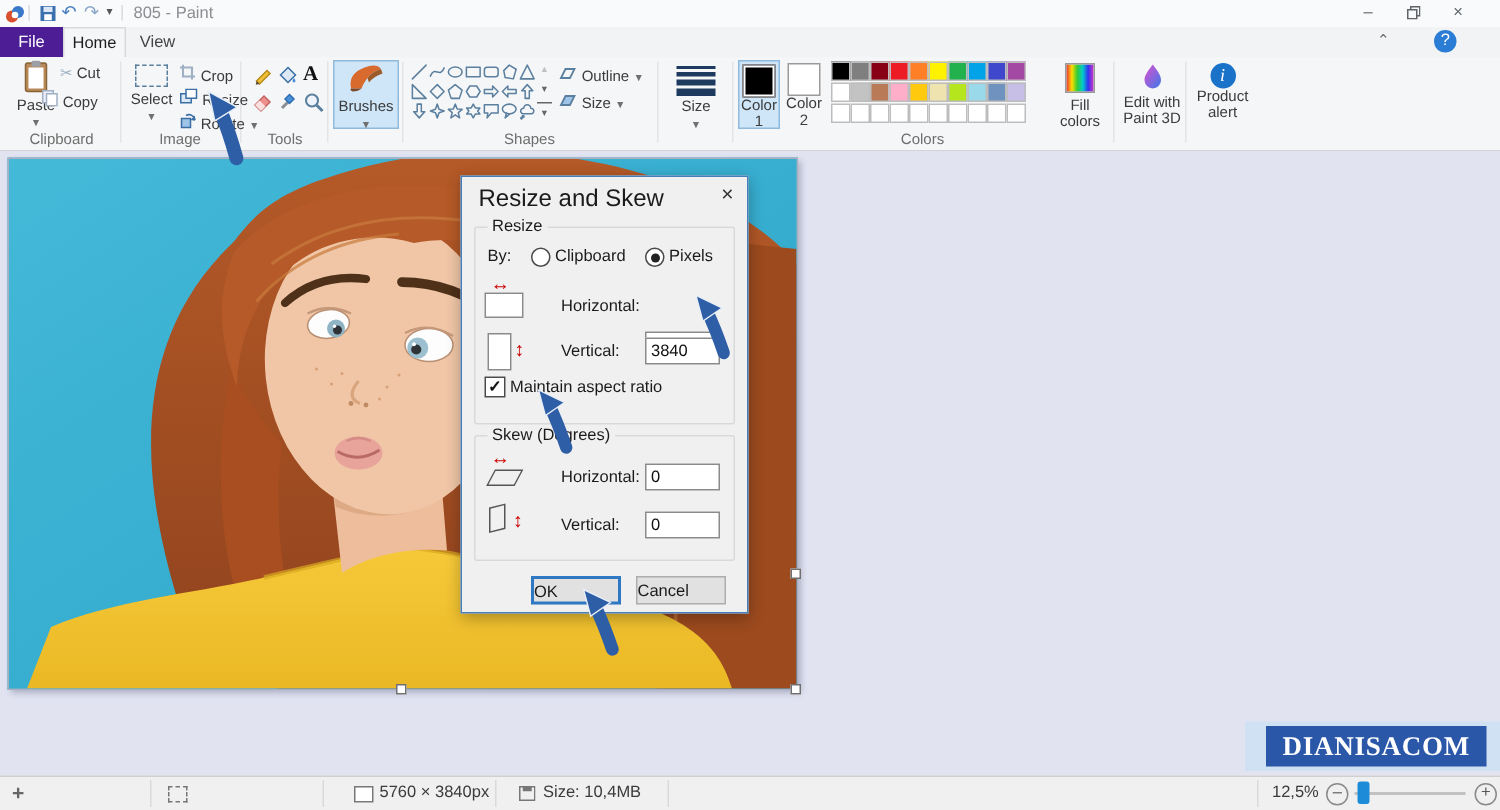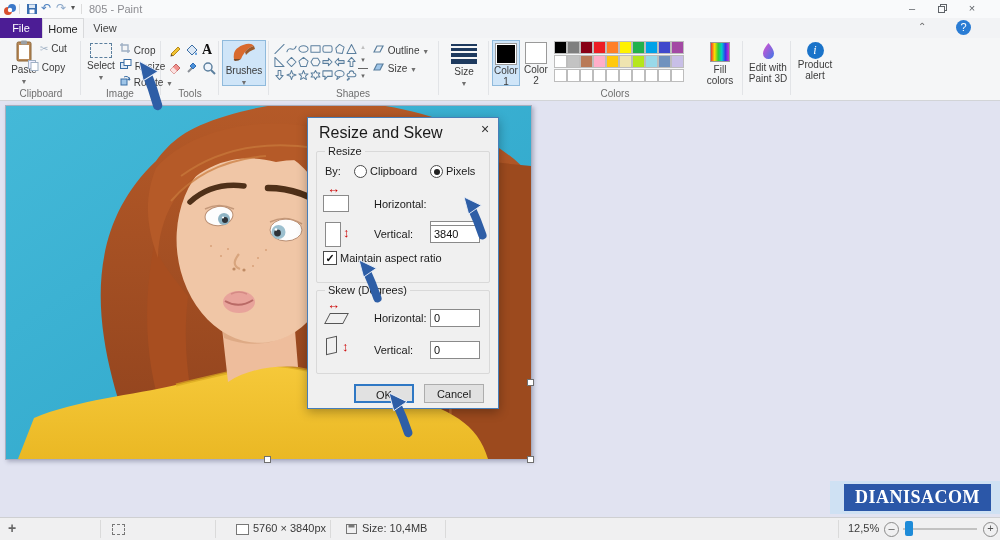--- a/index.html
+++ b/index.html
@@ -45,21 +45,21 @@
   .grouplabel{position:absolute;top:-7px;left:8px;background:#f0f0f0;padding:0 3px;font-size:11px}
   .dlg-input{position:absolute;width:42px;height:14px;border:1px solid #8a8a8a;font-family:"Liberation Sans",sans-serif;
              font-size:11px;padding:1px 3px;background:#fff;color:#111}
   .radio{position:absolute;width:11px;height:11px;border:1px solid #4a4a4a;border-radius:50%;background:#fff}
   .radio.on::after{content:"";position:absolute;left:2.5px;top:2.5px;width:6px;height:6px;border-radius:50%;background:#222}
   .checkbox{position:absolute;width:12px;height:12px;border:1px solid #4a4a4a;background:#fff;
             font-size:11px;line-height:12px;text-align:center;color:#111;font-weight:bold}
   .redarrow{color:#cc0000;font-weight:bold;font-size:13px;line-height:10px}
   .pgram{border:1.4px solid #555;width:17px;height:9px;transform:skewX(-28deg)}
   .pgramv{border:1.4px solid #555;width:9px;height:15px;transform:skewY(-14deg)}
-  .dlgbtn{position:absolute;width:60px;height:19px;background:#e1e1e1;font-size:11px;text-align:center;line-height:18px;box-sizing:border-box}
+  .dlgbtn{position:absolute;width:60px;height:19px;background:#e1e1e1;font-size:11px;line-height:18px;box-sizing:border-box}
   
   #statusbar{left:0;top:517px;width:1000px;height:23px;background:#f0f0f1;border-top:1px solid #cfd0d2;box-sizing:border-box;font-size:11px;color:#3b3b3b}
   .ssep{top:2px;width:1px;height:18px;background:#dadada}
   .zoomcircle{width:13px;height:13px;border:1px solid #8a8a8a;border-radius:50%;text-align:center;line-height:11px;font-size:11px;color:#555}
   
   #wm-band{left:830px;top:481px;width:170px;height:33px;background:#cfe1f3}
   #wm-box{left:14px;top:3px;width:147px;height:27px;background:#2b57a8;display:flex;align-items:center;justify-content:center}
   #wm-box span{color:#fff;font-family:"Liberation Serif",serif;font-weight:bold;font-size:18px;letter-spacing:.5px}
 </style>
 </head>

